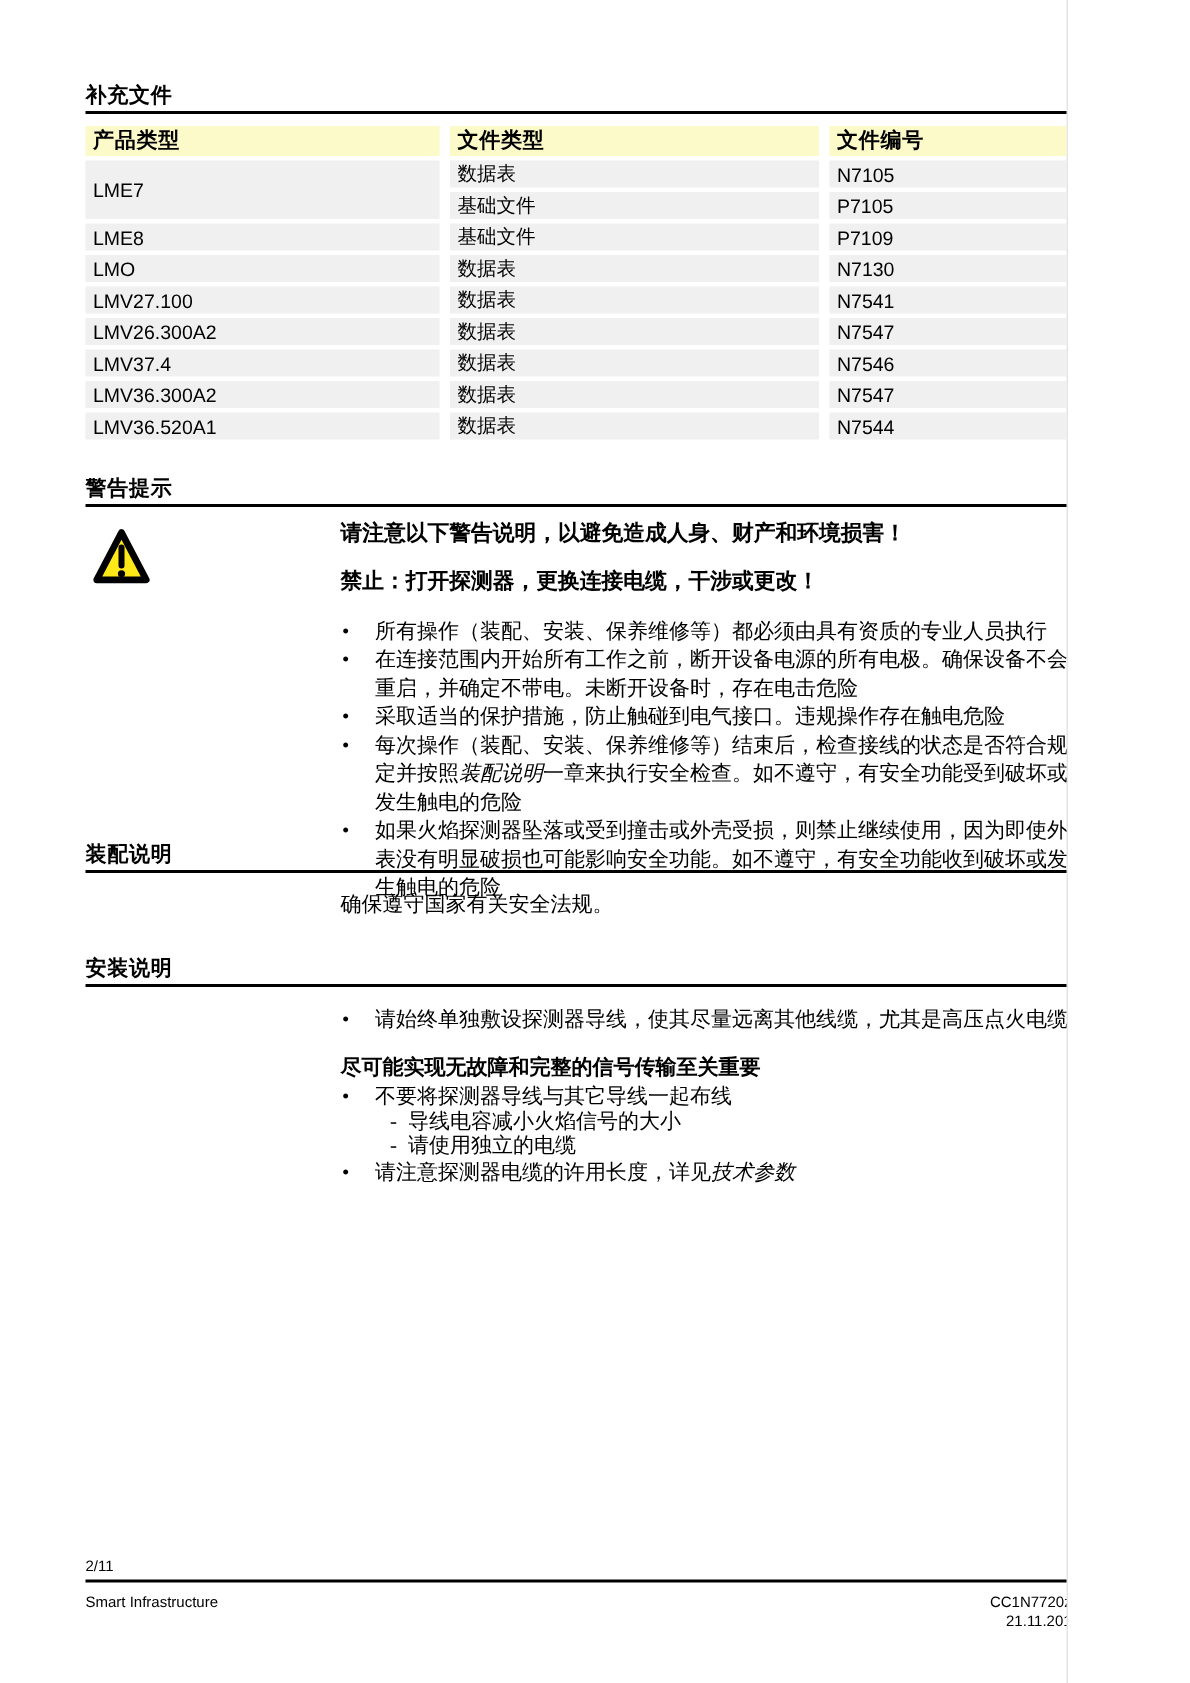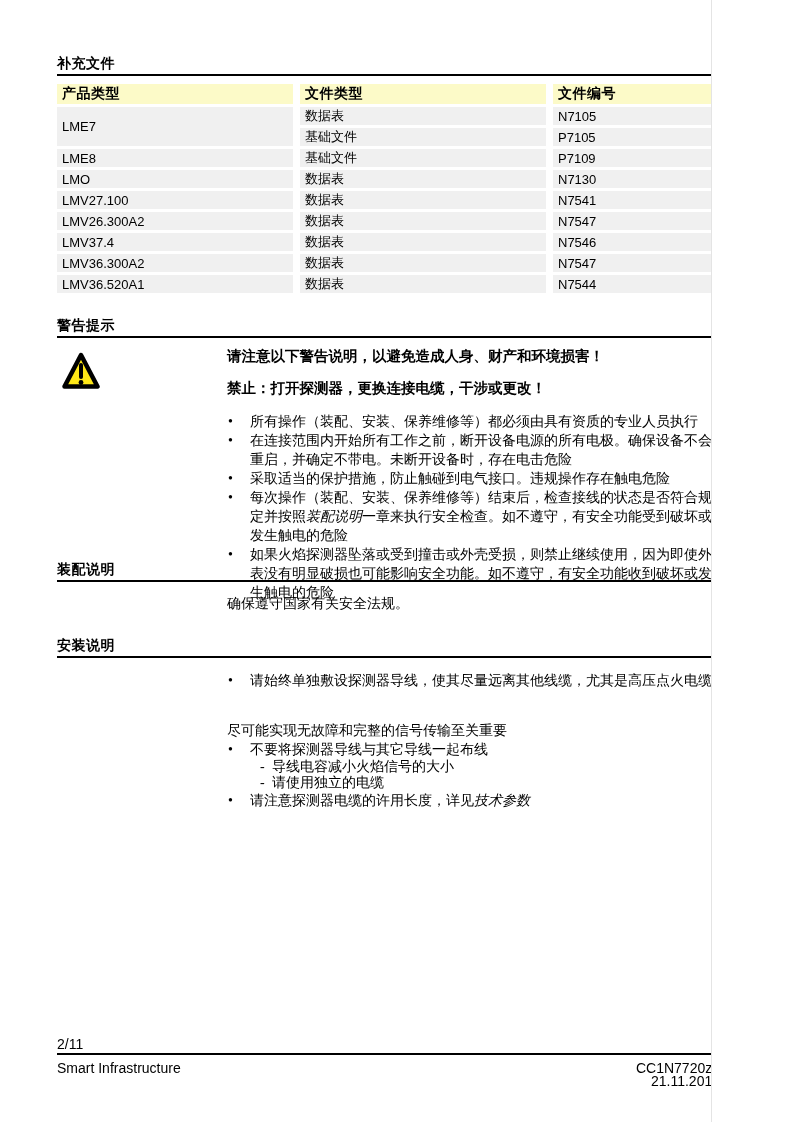--- a/index.html
+++ b/index.html
@@ -56,21 +56,21 @@
   ul.blt li::before{
     content:"\2022";position:absolute;left:1px;top:0;
     font-family:"Liberation Serif", serif;
   }
   ul.blt li.sub{padding-left:45px;line-height:16px;}
   ul.blt li.sub::before{content:"-";left:33px;}
   .it{font-style:italic;}
   
   .footer-text{
     font-family:"Liberation Sans", sans-serif;
-    font-size:14px;line-height:13px;
+    font-size:10px;line-height:13px;
   }
   .footer-line{position:absolute;left:57px;width:663px;border-top:2px solid #000;height:0;}
   .footer-bottom{
     position:absolute;left:57px;top:1062px;width:663px;
     display:flex;justify-content:space-between;align-items:flex-start;
   }
   .footer-right{text-align:right;}
 </style>
 </head>
 <body>
@@ -180,21 +180,21 @@
 
   <div class="section" style="top:637px;">
     <div class="sec-title">安装说明</div>
     <div class="sec-rule"></div>
     <div class="sec-body" style="margin-top:13px;">
       <div class="sec-left"></div>
       <div class="sec-right">
         <ul class="blt">
           <li>请始终单独敷设探测器导线，使其尽量远离其他线缆，尤其是高压点火电缆</li>
         </ul>
-        <div style="margin-top:31px;">尽可能实现无故障和完整的信号传输至关重要</div>
+        <div style="margin-top:13px;font-weight:bold;">尽可能实现无故障和完整的信号传输至关重要</div>
         <ul class="blt">
           <li>不要将探测器导线与其它导线一起布线</li>
           <li class="sub">导线电容减小火焰信号的大小</li>
           <li class="sub">请使用独立的电缆</li>
           <li><span>请注意探测器电缆的许用长度，详见</span><span class="it">技术参数</span></li>
         </ul>
       </div>
     </div>
   </div>
 

